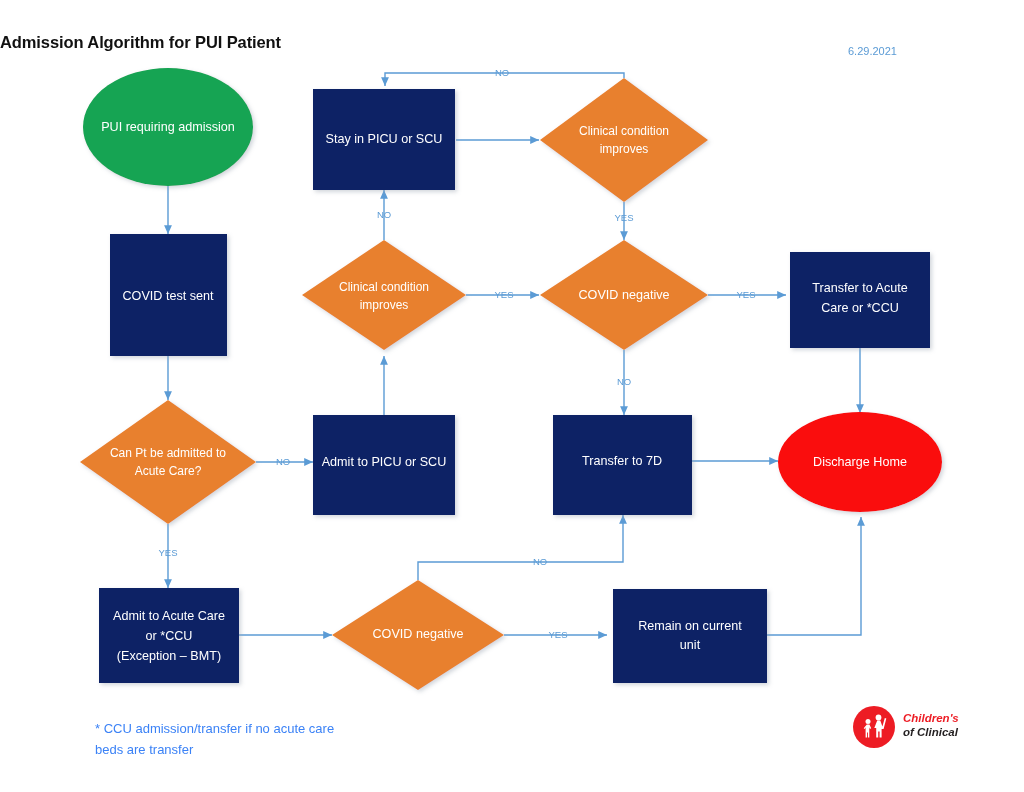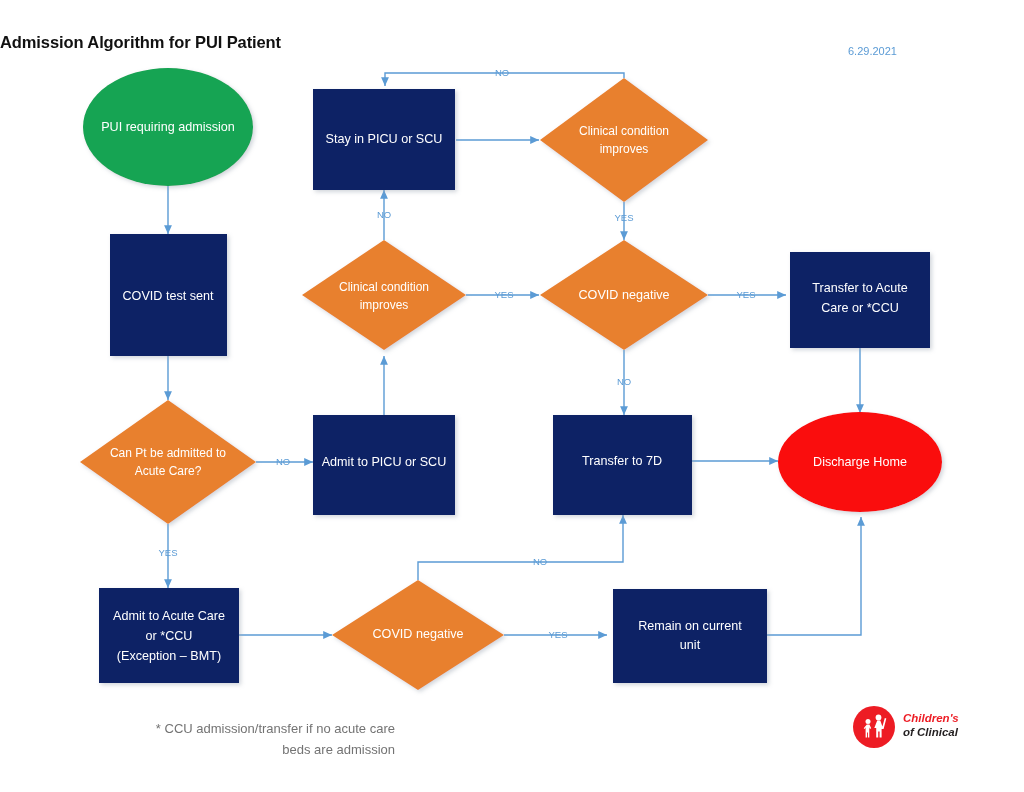--- a/index.html
+++ b/index.html
@@ -23,24 +23,24 @@
   }
   .doc-date{
     position:absolute;
     left:848px;top:45px;
     font-size:11px;
     color:#5B9BD5;
   }
   .footnote{
     position:absolute;
     left:95px;top:718px;width:300px;
-    text-align:right;
+    text-align:left;
     font-size:13px;
     line-height:21px;
-    color:#737373;
+    color:#3b82f6;
   }
 
   
   .logo{
     position:absolute;
     left:853px;top:703px;
     width:150px;height:48px;font-style:italic;
   }
   .logo-mark{
     position:absolute;left:0;top:3px;
@@ -208,21 +208,21 @@
   <g>
     <rect x="613" y="589" width="154" height="94" fill="#0B2265" filter="url(#sh)"></rect>
     <text class="ntext" x="690" y="627">Remain on current</text>
     <text class="ntext" x="690" y="646">unit</text>
   </g>
 </svg>
 
 <div class="footnote">
   <span>* CCU admission/transfer if no acute care</span>
   <br>
-  <span>beds are admission</span>
+  <span>beds are transfer</span>
 </div>
 
 <div class="logo">
   <div class="logo-mark">
     <svg viewBox="0 0 42 42" width="42" height="42">
 
       <circle cx="25.5" cy="11.5" r="2.9" fill="#ffffff"></circle>
       <path d="M24.2,14.6 L27.3,14.6 L29.4,20.4 L31.8,12.0 L33.3,12.5 L30.6,23.0 L28.6,23.0 L28.6,31.6 L26.6,31.6 L26.6,25.6 L25.2,25.6 L25.2,31.6 L23.2,31.6 L23.2,22.0 L21.3,22.0 Z" fill="#ffffff"></path>
 
       <circle cx="15.0" cy="15.6" r="2.5" fill="#ffffff"></circle>

